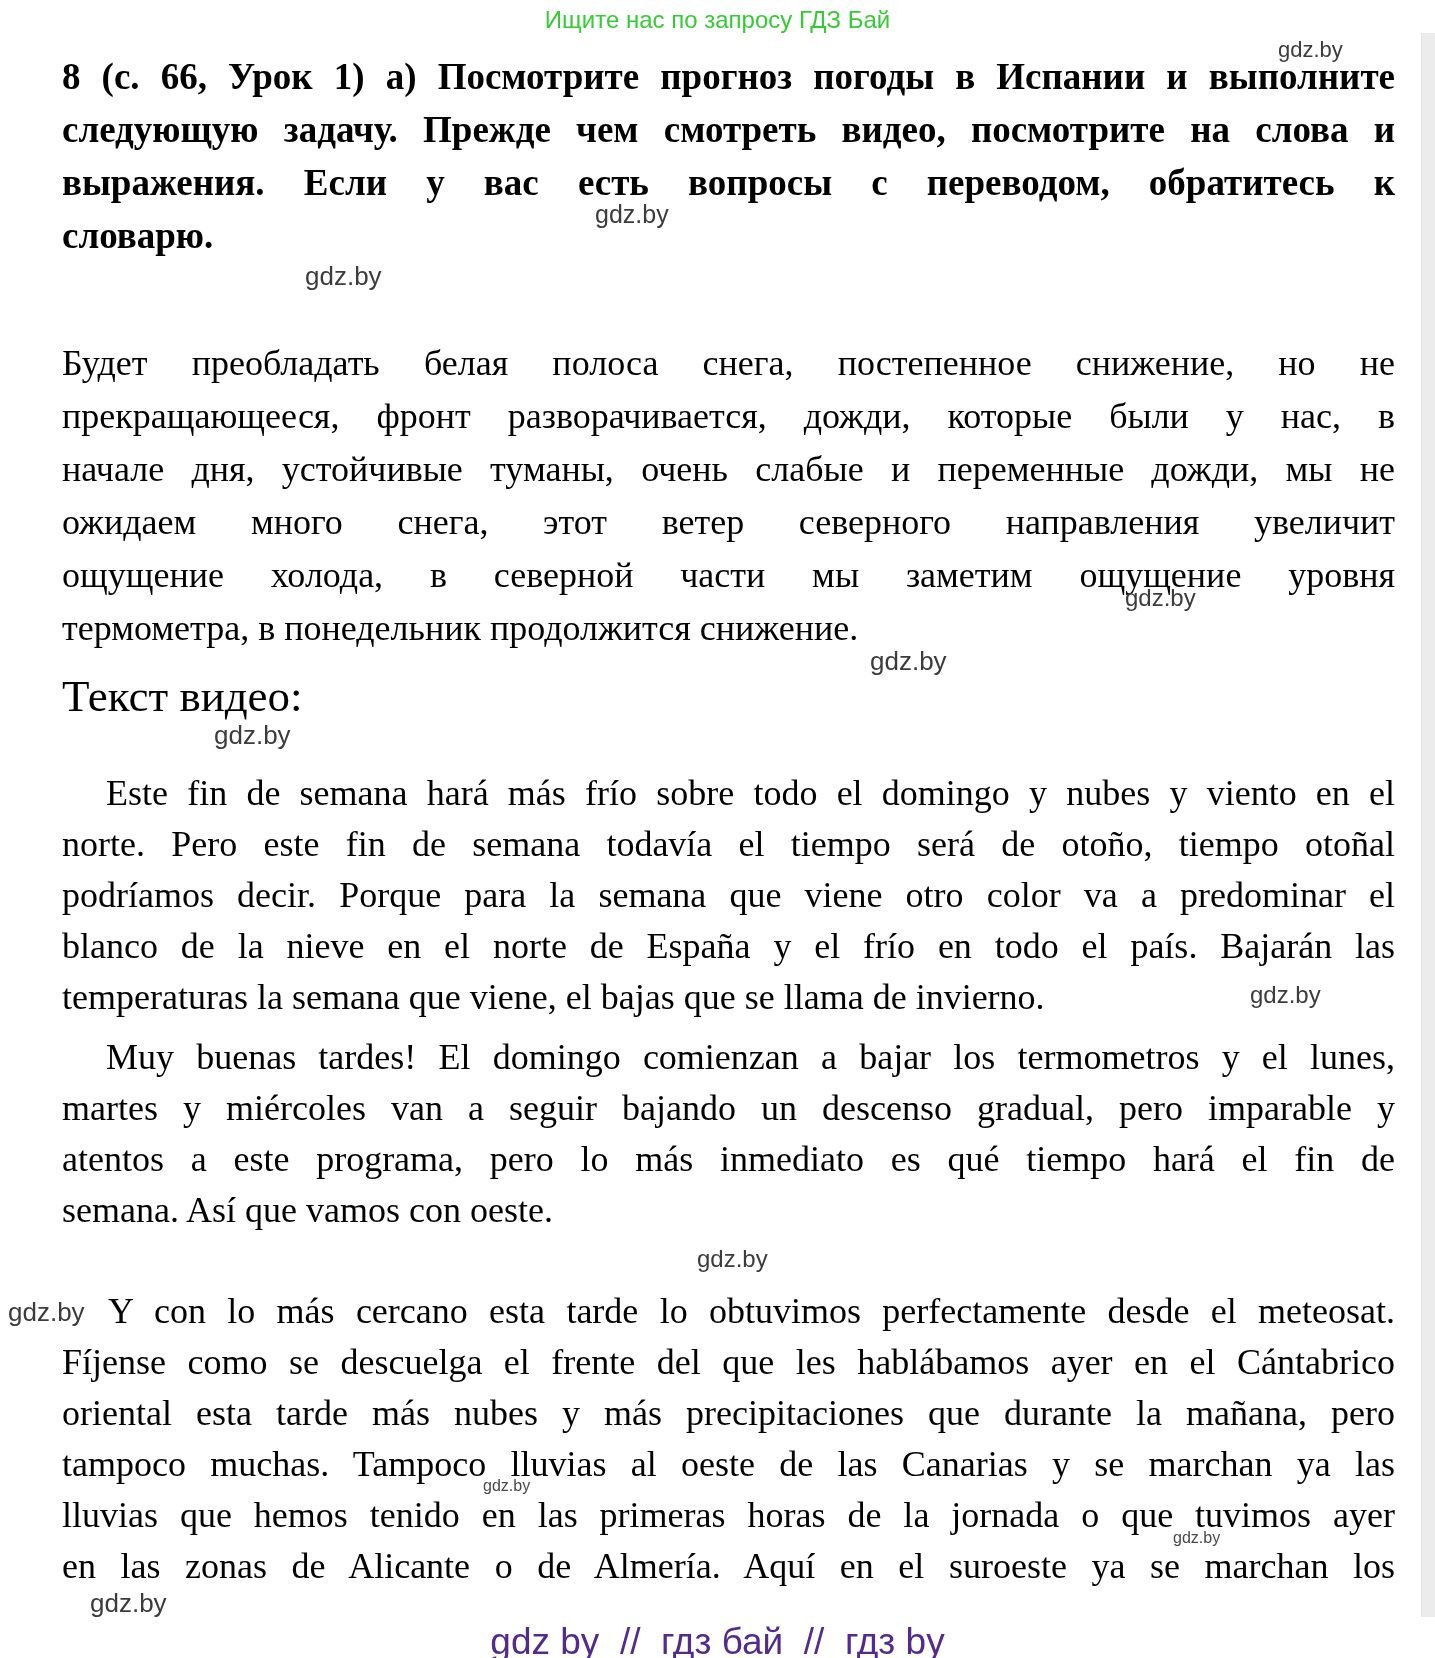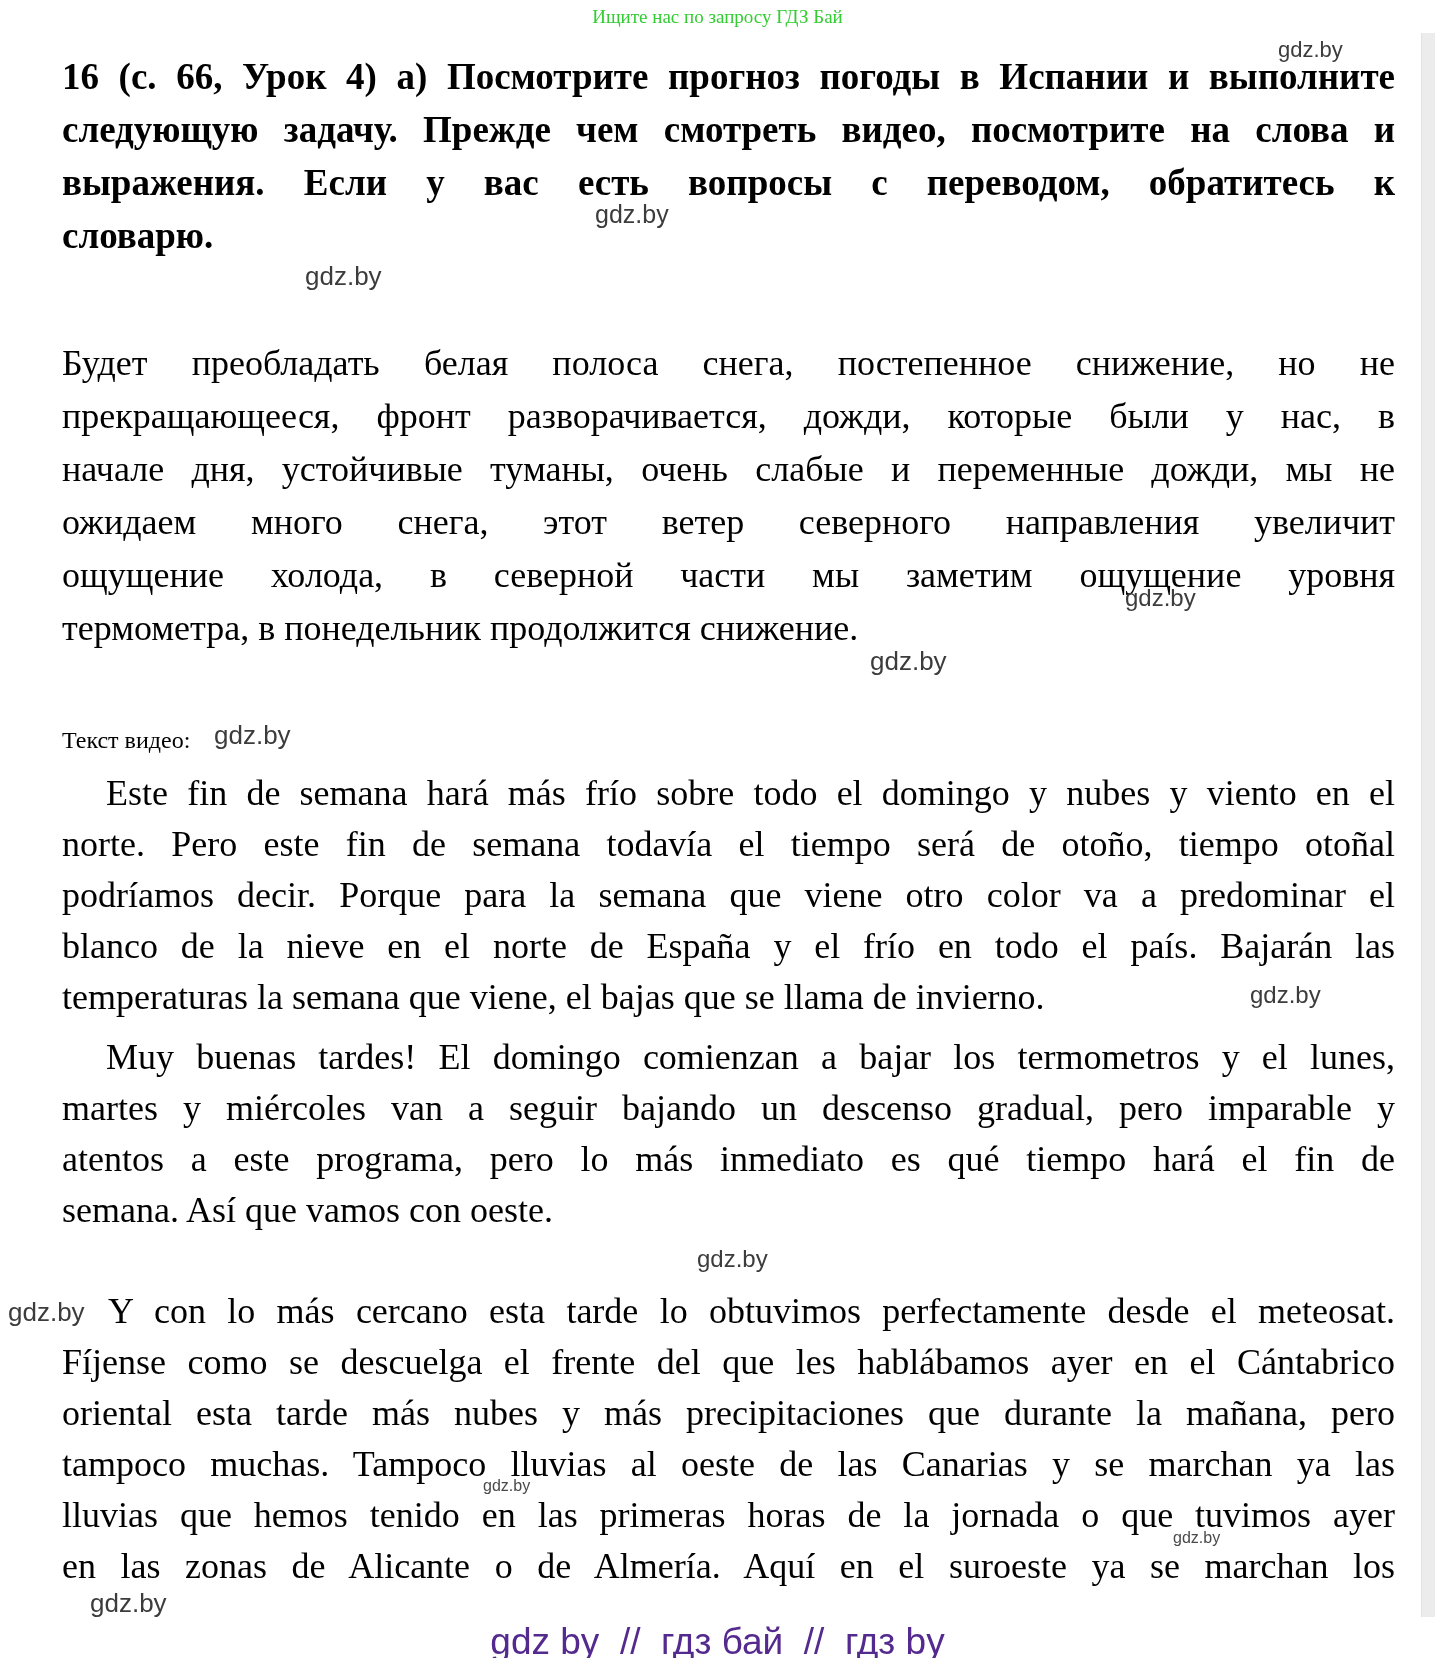--- a/index.html
+++ b/index.html
@@ -8,22 +8,22 @@
     background: #ffffff;
     position: relative;
     overflow: hidden;
     font-family: "Liberation Serif", "DejaVu Serif", serif;
     color: #000000;
   }
 
   
   .promo {
     position: absolute; top: 6px; left: 50%; transform: translateX(-50%);
-    font-family: Liberation Serif, serif;
-    font-size: 19px; color: #33cc33; white-space: nowrap;
+    font-family: Liberation Sans, sans-serif;
+    font-size: 24px; color: #33cc33; white-space: nowrap;
   }
 
   
   .wm {
     position: absolute;
     font-family: "Liberation Sans", "DejaVu Sans", sans-serif;
     color: #3c3c3c; font-size: 26px; white-space: nowrap; z-index: 3;
   }
   .wm.s22 { font-size: 22px; }
   .wm.s24 { font-size: 24px; }
@@ -42,21 +42,21 @@
   .wm11 { left: 1173px; top: 1529px; }
   .wm12 { left: 90px;   top: 1588px; }
 
   
   .block { position: absolute; left: 62px; width: 1333px; }
   .jline { text-align: justify; text-align-last: justify; }
   .lline { text-align: left; }
 
   .heading { top: 50px; font-weight: bold; font-size: 37px; line-height: 53px; }
   .summary { top: 304px; font-size: 36px; line-height: 53px; margin-top: 33px; }
-  .video-label { top: 670px; font-size: 24px; line-height: 53px; margin-top: 44px; }
+  .video-label { top: 670px; font-size: 45px; line-height: 53px; }
   .sp1 { top: 768px;  font-size: 36px; line-height: 51px; }
   .sp2 { top: 1032px; font-size: 36px; line-height: 51px; }
   .sp3 { top: 1286px; font-size: 36px; line-height: 51px; }
   .ind44 { text-indent: 44px; }
   .ind46 { text-indent: 46px; }
 
   
   .footer {
     position: absolute; top: 1621px; left: 0; width: 100%;
     text-align: center;
@@ -83,21 +83,21 @@
 <div class="wm wm5">gdz.by</div>
 <div class="wm wm6">gdz.by</div>
 <div class="wm wm7 s24">gdz.by</div>
 <div class="wm wm8 s24">gdz.by</div>
 <div class="wm wm9">gdz.by</div>
 <div class="wm wm10 sm">gdz.by</div>
 <div class="wm wm11 sm">gdz.by</div>
 <div class="wm wm12">gdz.by</div>
 
 <div class="block heading">
-  <div class="jline">16 (с. 66, Урок 4) а) Посмотрите прогноз погоды в Испании и выполните</div>
+  <div class="jline">8 (с. 66, Урок 1) а) Посмотрите прогноз погоды в Испании и выполните</div>
   <div class="jline">следующую задачу. Прежде чем смотреть видео, посмотрите на слова и</div>
   <div class="jline">выражения. Если у вас есть вопросы с переводом, обратитесь к</div>
   <div class="lline">словарю.</div>
 </div>
 
 <div class="block summary">
   <div class="jline">Будет преобладать белая полоса снега, постепенное снижение, но не</div>
   <div class="jline">прекращающееся, фронт разворачивается, дожди, которые были у нас, в</div>
   <div class="jline">начале дня, устойчивые туманы, очень слабые и переменные дожди, мы не</div>
   <div class="jline">ожидаем много снега, этот ветер северного направления увеличит</div>

